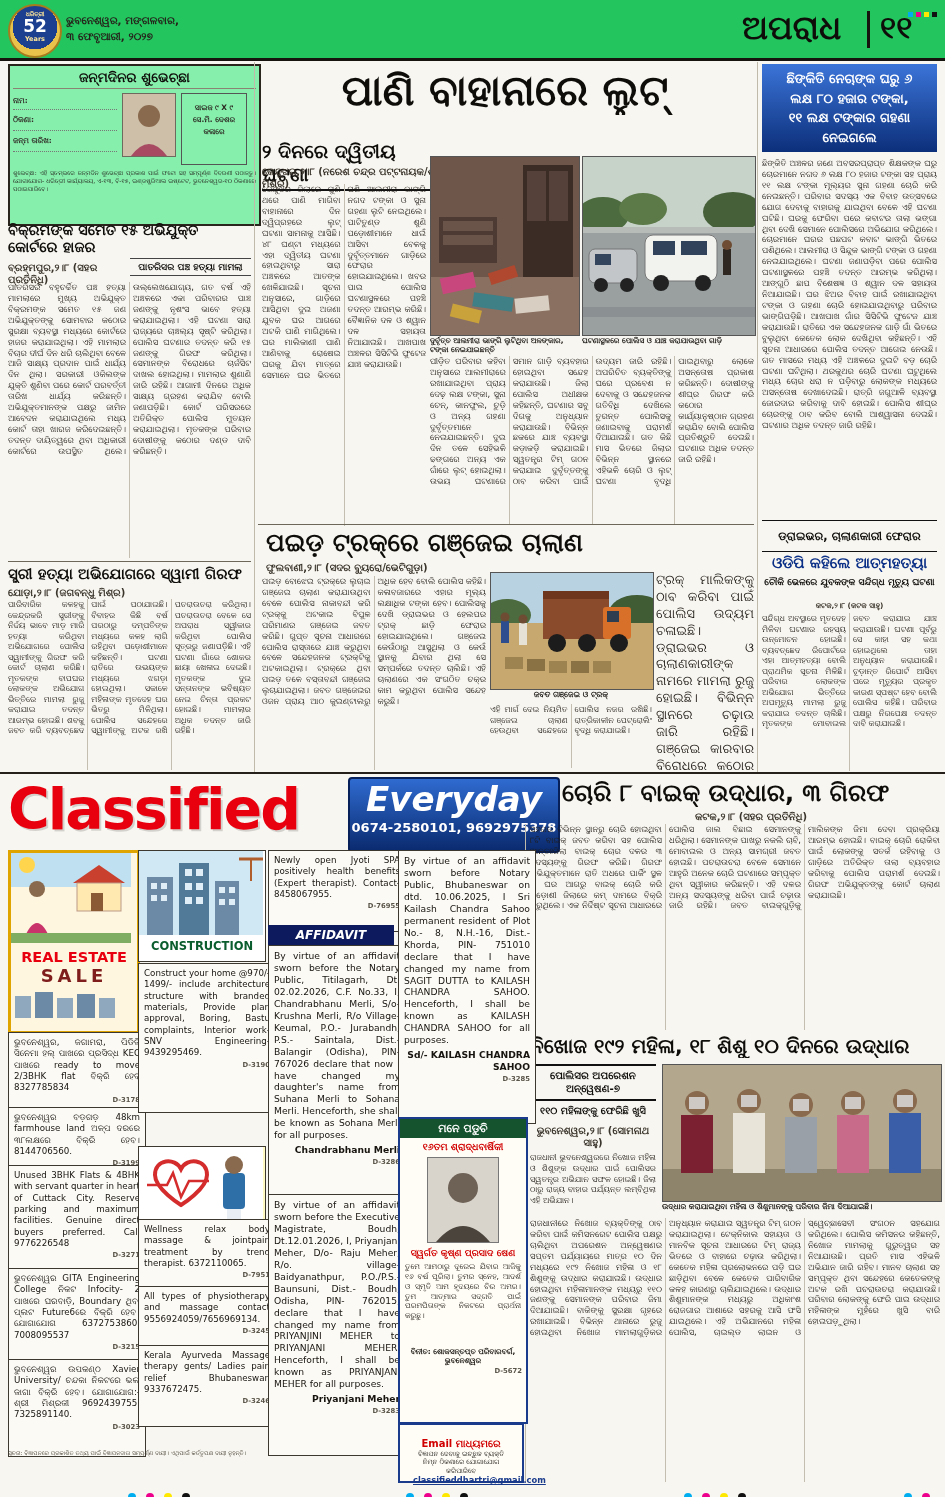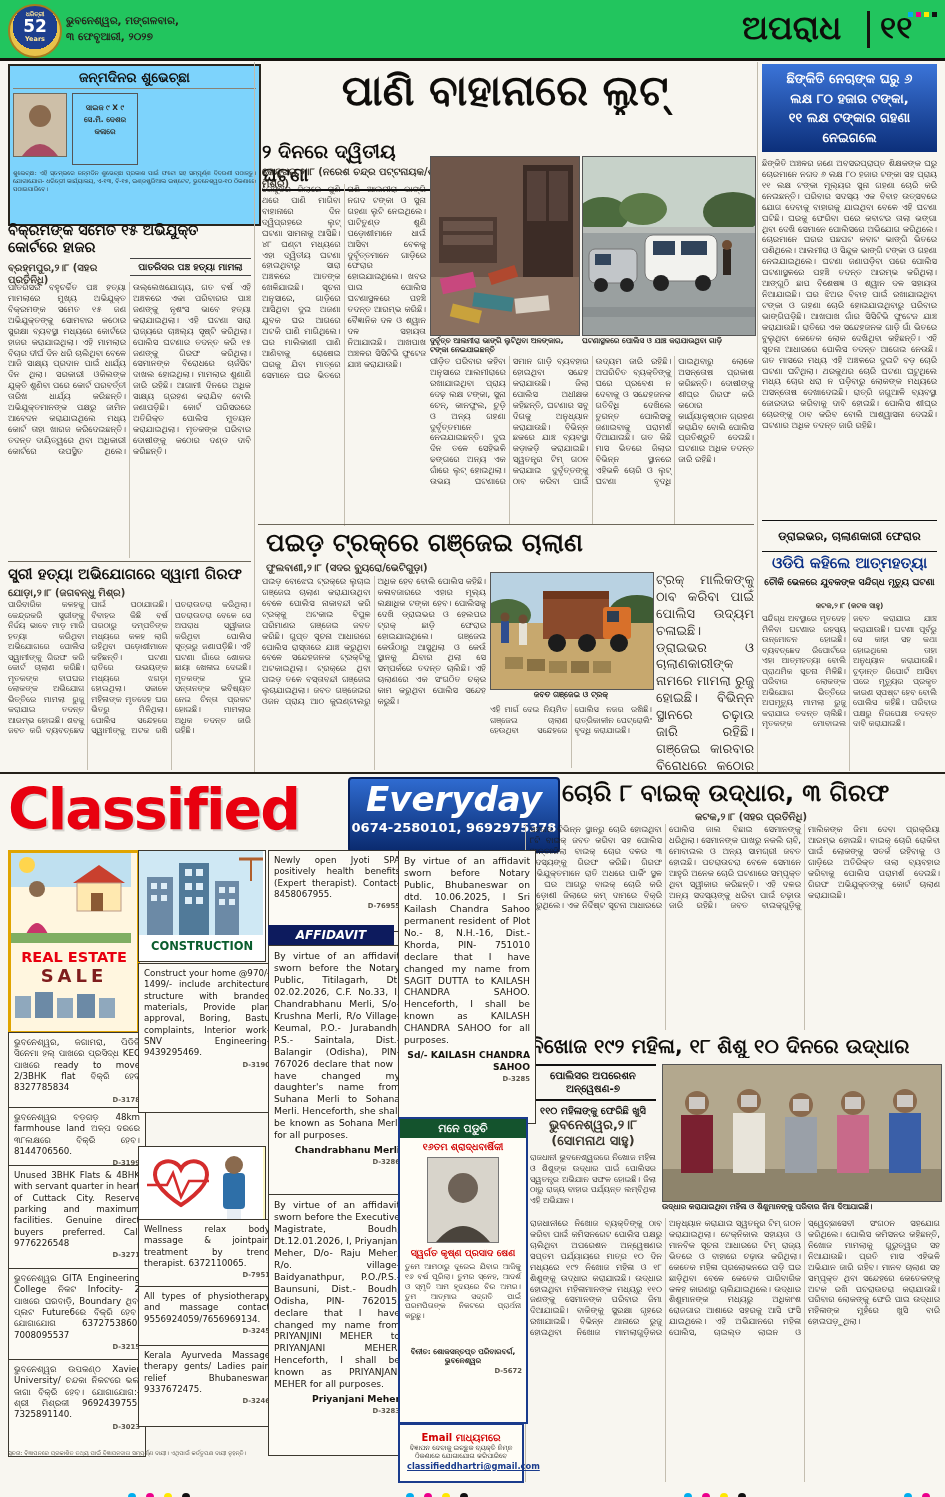--- a/index.html
+++ b/index.html
@@ -35,23 +35,28 @@
     <div>୩ ଫେବୃଆରୀ, ୨୦୨୭</div>
   </div>
   <div class="abs hl" style="left:742px;top:8px;font-size:33px">ଅପରାଧ</div>
   <div class="abs" style="left:867px;top:11px;width:3px;height:37px;background:#17140f"></div>
   <div class="abs hl" style="left:880px;top:9px;font-size:31px">୧୧</div>
   <div class="abs" style="left:905px;top:2px">
     <span class="sq" style="background:#00aeef"></span><span class="sq" style="background:#ec008c"></span><span class="sq" style="background:#ffe800"></span><span class="sq" style="background:#111"></span>
   </div>
 </div>
 
-<div class="abs" style="left:8px;top:64px;width:243px;height:152px;border:2px solid #2a261e;background:#7dd3fc;padding:3px">
+<div class="abs" style="left:8px;top:64px;width:243px;height:152px;border:2px solid #2a261e;background:#86efac;padding:3px">
   <div class="centered hl" style="font-size:13.5px;border-bottom:1px solid #8a8374;padding-bottom:2px">ଜନ୍ମଦିନର ଶୁଭେଚ୍ଛା</div>
   <div style="display:flex;gap:5px;margin-top:4px">
+    <div style="width:104px;font-size:7.5px;font-weight:bold;color:#33302a">
+      <div style="border-bottom:1px dotted #777;padding:3px 0">ନାମ:</div>
+      <div style="border-bottom:1px dotted #777;padding:5px 0">ଠିକଣା:</div>
+      <div style="border-bottom:1px dotted #777;padding:5px 0">ଜନ୍ମ ତାରିଖ:</div>
+    </div>
     <div style="width:52px;height:62px;border:1px solid #6f6a5e;overflow:hidden">
       <svg viewBox="0 0 52 62" width="52" height="62">
           <rect width="52" height="62" fill="#cdbfa8"></rect>
           <circle cx="26" cy="22" r="11" fill="#8a6a4e"></circle>
           <path d="M8 62 Q26 38 44 62 Z" fill="#a84a62"></path>
         </svg>
     </div>
     <div style="width:64px;height:62px;border:1px solid #555;text-align:center;font-size:7.4px;font-weight:bold;padding-top:8px;line-height:1.6;color:#2c2922">
       <div>ସାଇଜ ୯ X ୯</div>
       <div>ସେ.ମି. ଦେଶର</div>
@@ -179,21 +184,21 @@
 </div>
 
 <div class="abs hl" style="left:562px;top:779px;width:378px;font-size:24px;white-space:nowrap;overflow:hidden">ଚୋରି ୮ ବାଇକ୍ ଉଦ୍ଧାର, ୩ ଗିରଫ</div>
 <div class="abs bl centered" style="left:562px;top:811px;width:378px">କଟକ,୨।୮ (ସହର ପ୍ରତିନିଧି)</div>
 <div class="abs bt c3" style="left:530px;top:824px;width:410px;height:206px">ସହରର ବିଭିନ୍ନ ସ୍ଥାନରୁ ଚୋରି ହୋଇଥିବା ୮ଟି ବାଇକ୍ ଜବତ କରିବା ସହ ପୋଲିସ ଆନ୍ତଃଜିଲା ବାଇକ୍ ଚୋର ଦଳର ୩ ସଦସ୍ୟଙ୍କୁ ଗିରଫ କରିଛି। ଗିରଫ ଅଭିଯୁକ୍ତମାନେ ରାତି ଅଧରେ ପାର୍କିଂ ସ୍ଥଳ ଓ ଘର ଆଗରୁ ବାଇକ୍ ଚୋରି କରି ପଡ଼ୋଶୀ ଜିଲାରେ କମ୍ ଦାମରେ ବିକ୍ରି କରୁଥିଲେ। ଏକ ନିର୍ଦ୍ଦିଷ୍ଟ ସୂଚନା ଆଧାରରେ ପୋଲିସ ଜାଲ ବିଛାଇ ସେମାନଙ୍କୁ ଧରିଥିଲା। ସେମାନଙ୍କ ପାଖରୁ ନକଲି ଚାବି, ମୋବାଇଲ ଓ ଅନ୍ୟ ସାମଗ୍ରୀ ଜବତ ହୋଇଛି। ପଚରାଉଚରା ବେଳେ ସେମାନେ ଆହୁରି ଅନେକ ଚୋରି ଘଟଣାରେ ସମ୍ପୃକ୍ତ ଥିବା ସ୍ୱୀକାର କରିଛନ୍ତି। ଏହି ଦଳର ଅନ୍ୟ ସଦସ୍ୟଙ୍କୁ ଧରିବା ପାଇଁ ଚଢ଼ାଉ ଜାରି ରହିଛି। ଜବତ ବାଇକ୍‌ଗୁଡ଼ିକୁ ମାଲିକଙ୍କ ଜିମା ଦେବା ପ୍ରକ୍ରିୟା ଆରମ୍ଭ ହୋଇଛି। ବାଇକ୍ ଚୋରି ରୋକିବା ପାଇଁ ଲୋକଙ୍କୁ ସତର୍କ ରହିବାକୁ ଓ ଗାଡ଼ିରେ ଅତିରିକ୍ତ ତାଲା ବ୍ୟବହାର କରିବାକୁ ପୋଲିସ ପରାମର୍ଶ ଦେଇଛି। ଗିରଫ ଅଭିଯୁକ୍ତଙ୍କୁ କୋର୍ଟ ଚାଲାଣ କରାଯାଇଛି।</div>
 
 <div class="abs hl" style="left:530px;top:1034px;width:410px;font-size:20px;white-space:nowrap;overflow:hidden">ନିଖୋଜ ୧୯୨ ମହିଳା, ୧୮ ଶିଶୁ ୧୦ ଦିନରେ ଉଦ୍ଧାର</div>
 <div class="abs" style="left:530px;top:1064px;width:126px">
   <div class="hl centered" style="font-size:10.3px;border-top:2px solid #111;border-bottom:2px solid #111;padding:3px 0;line-height:1.3">ପୋଲିସର ଅପରେଶନ ଅନ୍ୱେଷଣ-୭</div>
   <div class="hl centered" style="font-size:9.8px;margin-top:4px;line-height:1.3">୧୧୦ ମହିଳାଙ୍କୁ ଫେରିଛି ଖୁସି</div>
-  <div class="bl centered" style="margin-top:0;font-size:13px">ଭୁବନେଶ୍ୱର,୨।୮ (ସୋମନାଥ ସାହୁ)</div>
+  <div class="bl centered" style="margin-top:8px;font-size:10px">ଭୁବନେଶ୍ୱର,୨।୮ (ସୋମନାଥ ସାହୁ)</div>
   <div class="bt" style="margin-top:3px;height:52px;font-size:8.1px">ରାଜଧାନୀ ଭୁବନେଶ୍ୱରରେ ନିଖୋଜ ମହିଳା ଓ ଶିଶୁଙ୍କ ଉଦ୍ଧାର ପାଇଁ ପୋଲିସର ସ୍ୱତନ୍ତ୍ର ଅଭିଯାନ ସଫଳ ହୋଇଛି। ଜିଲା ଠାରୁ ରାଜ୍ୟ ବାହାର ପର୍ଯ୍ୟନ୍ତ ଲମ୍ବିଥିଲା ଏହି ଅଭିଯାନ।</div>
 </div>
 <div class="abs" style="left:662px;top:1064px;width:278px;height:136px;border:1px solid #555;overflow:hidden">
   <svg viewBox="0 0 278 136" width="278" height="136">
     <rect width="278" height="136" fill="#b3a88e"></rect>
     <rect y="104" width="278" height="32" fill="#8e846c"></rect>
     <g>
       <circle cx="34" cy="38" r="12" fill="#8a6a4e"></circle>
         <rect x="26" y="32" width="16" height="12" fill="#d9d9d9" opacity="0.85"></rect>
         <rect x="18" y="50" width="32" height="58" fill="#7a2030"></rect>
@@ -316,21 +321,21 @@
           <circle cx="35" cy="30" r="15" fill="#6e6257"></circle>
           <path d="M8 84 Q35 52 62 84 Z" fill="#4a443c"></path>
         </svg>
     </div>
   </div>
   <div class="centered" style="color:#d10000;font-weight:bold;font-size:9.3px;margin-top:4px">ସ୍ୱର୍ଗତ କୃଷ୍ଣ ପ୍ରସାଦ ଷେଣ</div>
   <div class="bt" style="font-size:7.6px;padding:3px 5px;height:82px">ତୁମେ ଆମଠାରୁ ଦୂରେଇ ଯିବାର ଆଜିକୁ ୧୬ ବର୍ଷ ପୂରିଲା। ତୁମର ସ୍ନେହ, ଆଦର୍ଶ ଓ ସ୍ମୃତି ଆମ ହୃଦୟରେ ଚିର ଅମର। ତୁମ ଆତ୍ମାର ସଦ୍‌ଗତି ପାଇଁ ପରମପିତାଙ୍କ ନିକଟରେ ପ୍ରାର୍ଥନା କରୁଛୁ।</div>
   <div class="centered" style="font-size:7.4px;font-weight:bold">ବିନୀତ: ଶୋକସନ୍ତପ୍ତ ପରିବାରବର୍ଗ, ଭୁବନେଶ୍ୱର</div>
   <span class="ref" style="padding-right:4px">D-5672</span>
 </div>
-<div class="abs" style="left:398px;top:1423px;width:126px;height:60px;border:2px solid #1a3b8c;background:#fffdf6;text-align:center;padding:7px;box-sizing:border-box">
+<div class="abs" style="left:398px;top:1423px;width:126px;height:60px;border:2px solid #1a3b8c;background:#fffdf6;text-align:center;padding:13px;box-sizing:border-box">
   <div style="font-size:10px;font-weight:bold;color:#d10000">Email ମାଧ୍ୟମରେ</div>
   <div style="font-size:6.8px;line-height:1.25">ବିଜ୍ଞାପନ ଦେବାକୁ ଇଚ୍ଛୁକ ବ୍ୟକ୍ତି ନିମ୍ନ ଠିକଣାରେ ଯୋଗାଯୋଗ କରିପାରିବେ</div>
   <div style="font-size:8.3px;font-weight:bold;color:#1a3b8c;text-decoration:underline">classifieddhartri@gmail.com</div>
 </div>
 
 <div class="abs" style="left:128px;top:1486px">
   <span class="dot" style="background:#00aeef"></span><span class="dot" style="background:#ec008c"></span><span class="dot" style="background:#ffe800"></span><span class="dot" style="background:#111"></span>
 </div>
 <div class="abs" style="left:406px;top:1486px">
   <span class="dot" style="background:#00aeef"></span><span class="dot" style="background:#ec008c"></span><span class="dot" style="background:#ffe800"></span><span class="dot" style="background:#111"></span>

